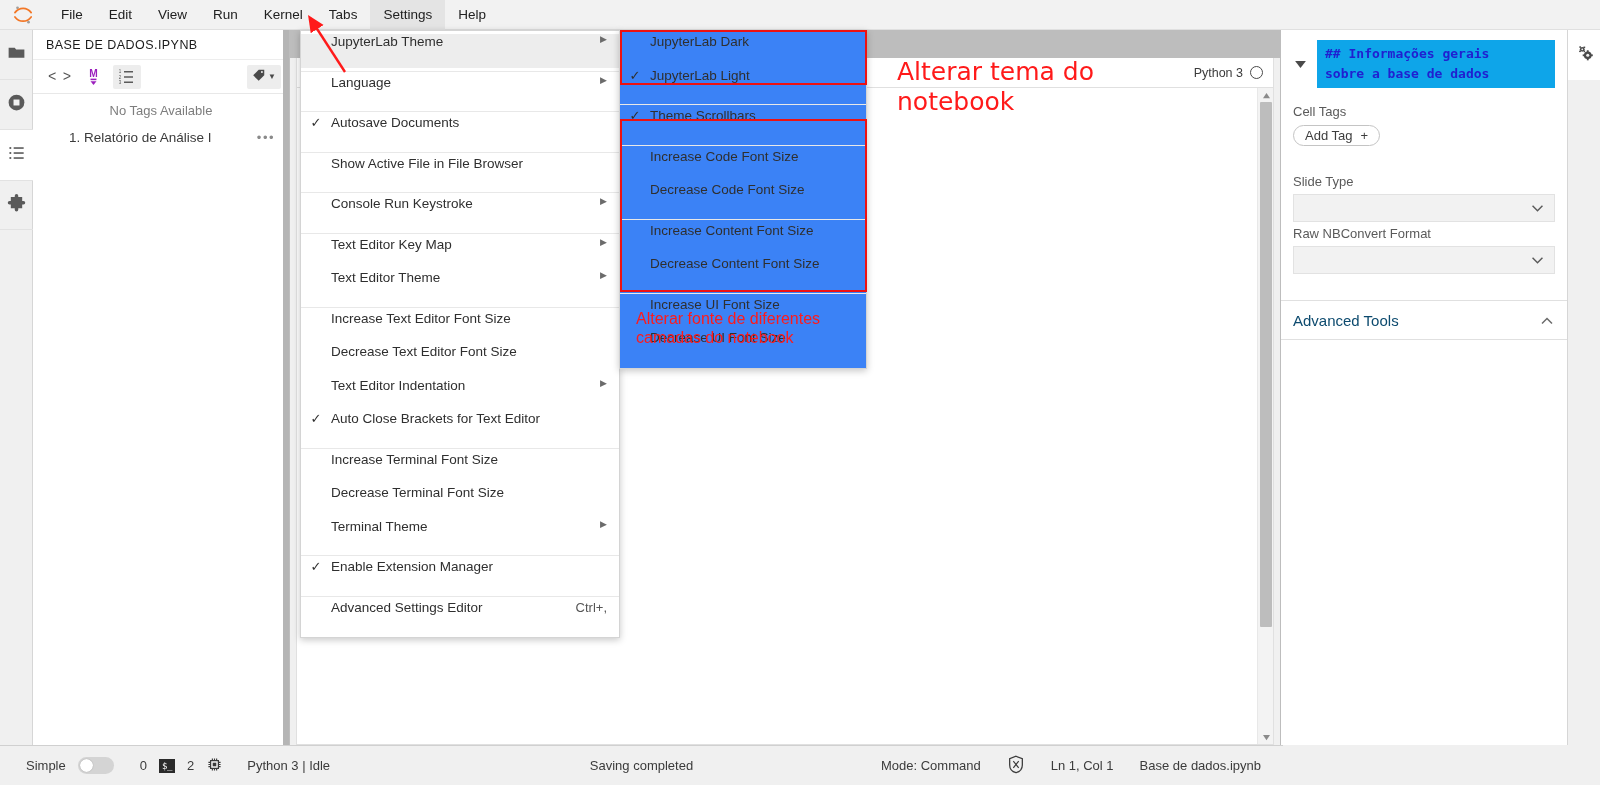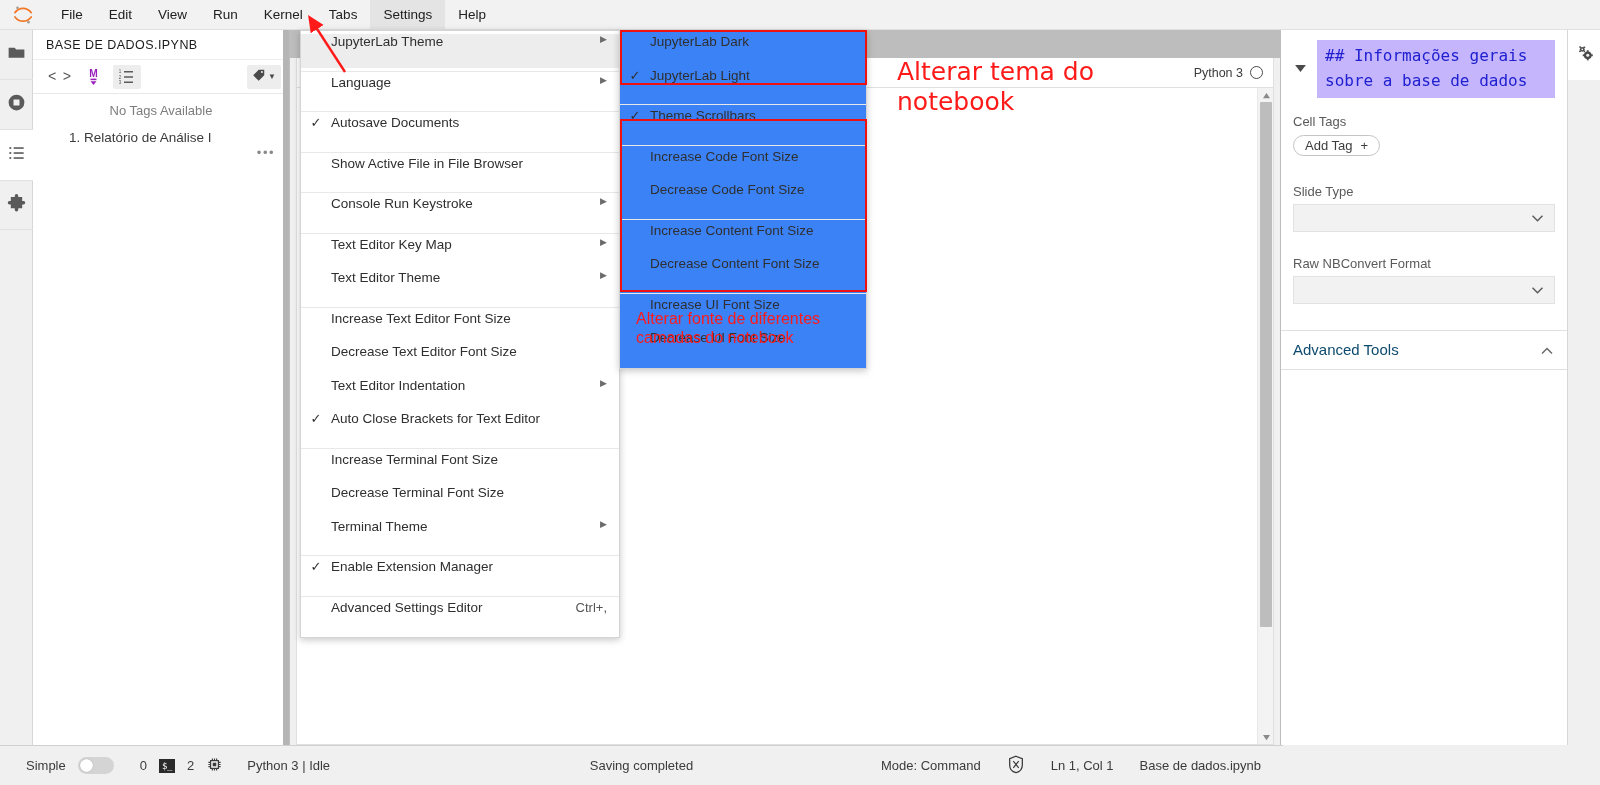--- a/index.html
+++ b/index.html
@@ -99,26 +99,25 @@
     display: flex; align-items: center; justify-content: center;
     gap: 2px; background: #ededed; border-radius: 2px; cursor: pointer;
   }
   #lp-notags {
     text-align: center;
     font-size: 13px;
     color: #7d7d7d;
     padding: 9px 0 8px;
   }
   #lp-list-item {
-    display: flex; 
+    display: flex; align-items: center;
     padding: 4px 14px 4px 36px;
     font-size: 13.5px;
     color: #3b3b3b;
     cursor: pointer;
-    flex-direction: column;
   }
   #lp-list-item .dots {
     margin-left: auto; color: #8a8a8a;
     letter-spacing: 1.5px; font-size: 13px;
   }
   #lp-scroll-edge {
     position: absolute; right: 0; top: 0;
     width: 6px; height: 100%;
     background: #b5b5b5;
   }
@@ -207,27 +206,27 @@
     display: flex; align-items: center;
     padding: 10px 12px 8px 10px;
     gap: 8px;
   }
   #rp-caret {
     width: 18px; display: flex; justify-content: center; align-items: center;
     cursor: pointer;
   }
   #rp-code {
     flex: 1;
-    background: #c4b5fd;
+    background: #0ea5e9;
     padding: 4px 8px;
     font-family: "DejaVu Sans Mono", "Liberation Mono", monospace;
-    font-size: 16px;
+    font-size: 13px;
     line-height: 1.55;
     color: #2020d0;
-    font-weight: 400;
+    font-weight: 700;
     white-space: pre-line;
   }
   .rp-label {
     padding: 0 0 0 12px;
     font-size: 13px;
     color: #5a5a5a;
     margin-top: 8px;
   }
   #rp-addtag {
     margin: 6px 0 0 12px;
@@ -543,21 +542,21 @@
 
     <div class="rp-label" style="margin-top:28px;">Slide Type</div>
     <div class="rp-select">
       <span>
         <svg width="13" height="9" viewBox="0 0 14 10">
             <path d="M1.5 2l5.5 5.5L12.5 2" stroke="#5a5a5a" stroke-width="1.6" fill="none"></path>
           </svg>
       </span>
     </div>
 
-    <div class="rp-label" style="margin-top:24px;">Raw NBConvert Format</div>
+    <div class="rp-label" style="margin-top:4px;">Raw NBConvert Format</div>
     <div class="rp-select">
       <span>
         <svg width="13" height="9" viewBox="0 0 14 10">
             <path d="M1.5 2l5.5 5.5L12.5 2" stroke="#5a5a5a" stroke-width="1.6" fill="none"></path>
           </svg>
       </span>
     </div>
 
     <div id="rp-divider"></div>
     <div id="rp-advanced">

